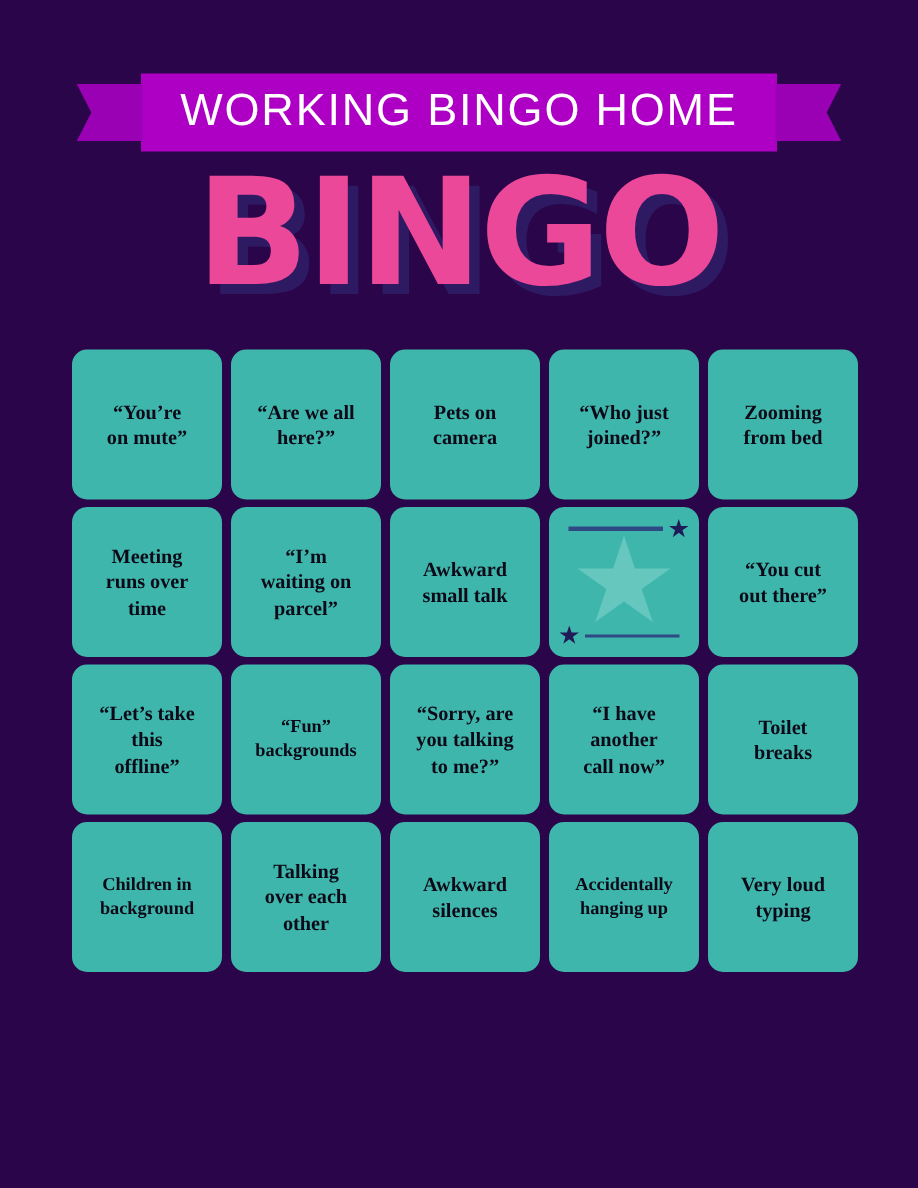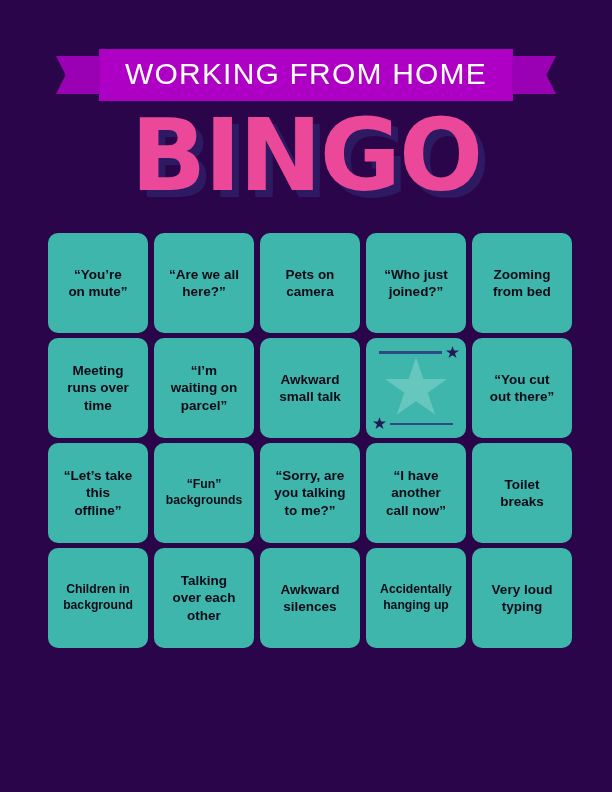--- a/index.html
+++ b/index.html
@@ -109,21 +109,21 @@
     padding: 6px;
     box-sizing: border-box;
     position: relative;
     overflow: hidden;
   }
   .cell-text {
     color: #0C0A18;
     font-size: 13.5px;
     font-weight: bold;
     line-height: 1.28;
-    font-family: Liberation Sans, sans-serif;
+    font-family: Liberation Serif, serif;
     word-break: normal;
   }
   .cell-text.small {
     font-size: 12.2px;
   }
 
   
   .cell-free {
     background: #3FB6AB;
     border-radius: 10px;
@@ -161,21 +161,21 @@
   .rule.top { left: 13px; right: 24px; top: 13px; }
   .rule.bottom { left: 24px; right: 13px; bottom: 13px; }
 </style>
 </head>
 <body>
 
 <div class="banner-wrap">
   <div class="ribbon">
     <span class="ribbon-tail left"></span>
     <div class="ribbon-body">
-      <span class="banner-title">WORKING FROM HOME</span>
+      <span class="banner-title">WORKING BINGO HOME</span>
     </div>
     <span class="ribbon-tail right"></span>
   </div>
 </div>
 
 <div class="bingo-wrap">
   <span class="bingo-title">BINGO</span>
 </div>
 
 <div class="grid" id="bingo-grid">

